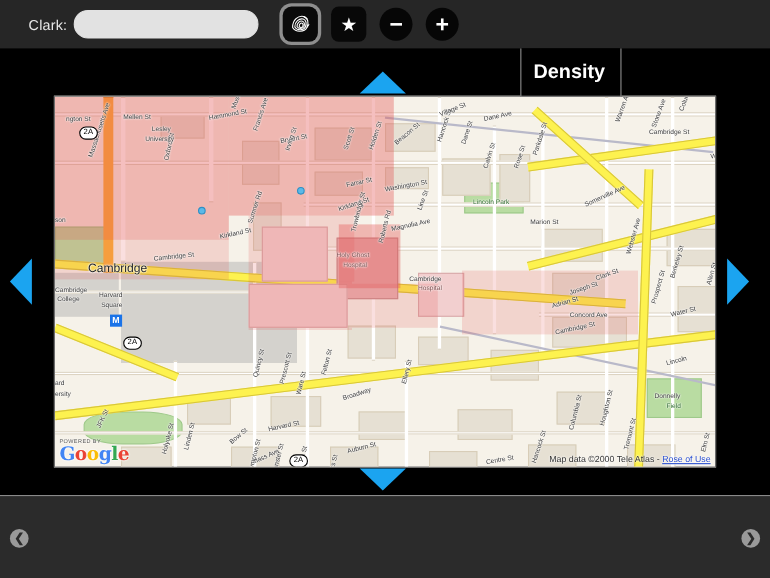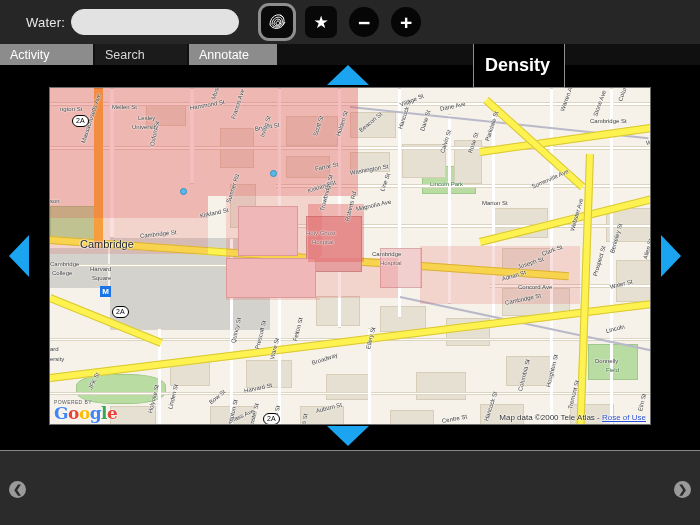--- a/index.html
+++ b/index.html
@@ -144,21 +144,21 @@
     display: flex; align-items: center; justify-content: center;
   }
 </style>
 </head>
 <body>
 
 <div id="app">
 
   <div class="toolbar">
     <div style="display:flex;align-items:center;margin-left:26px;">
-      <span class="field-label">Water:</span>
+      <span class="field-label">Clark:</span>
       <div class="pill idle" style="width:168px;">
         <span></span>
       </div>
     </div>
 
     <div style="display:flex;align-items:center;gap:12px;margin-left:22px;">
       <div class="tool-btn selected">
         <svg width="22" height="22" viewBox="0 0 22 22">
           <g fill="none" stroke="#ffffff" stroke-width="1">
             <path d="M4 14 C4 7, 9 3, 14 4 C18 5, 19 10, 17 14 C15 18, 7 19, 4 14 Z"></path>
@@ -174,31 +174,20 @@
       </div>
       <div class="round-btn">
         <span style="font-size:21px;line-height:1;color:#fff;font-weight:bold;">−</span>
       </div>
       <div class="round-btn">
         <span style="font-size:21px;line-height:1;color:#fff;font-weight:bold;">+</span>
       </div>
     </div>
   </div>
 
-  <div class="tabstrip">
-    <div class="tab" style="width:93px;">
-      <span>Activity</span>
-    </div>
-    <div class="tab inactive" style="width:92px;">
-      <span>Search</span>
-    </div>
-    <div class="tab" style="width:88px;">
-      <span>Annotate</span>
-    </div>
-  </div>
 
   <div class="callout">
     <span class="callout-label">Density</span>
   </div>
 
   <div class="stage">
 
     <div class="arrow arrow-up" style="left:327px; top:0px;"></div>
     <div class="arrow arrow-down" style="left:327px; top:361px;"></div>
     <div class="arrow arrow-left" style="left:9px;  top:170px;"></div>

